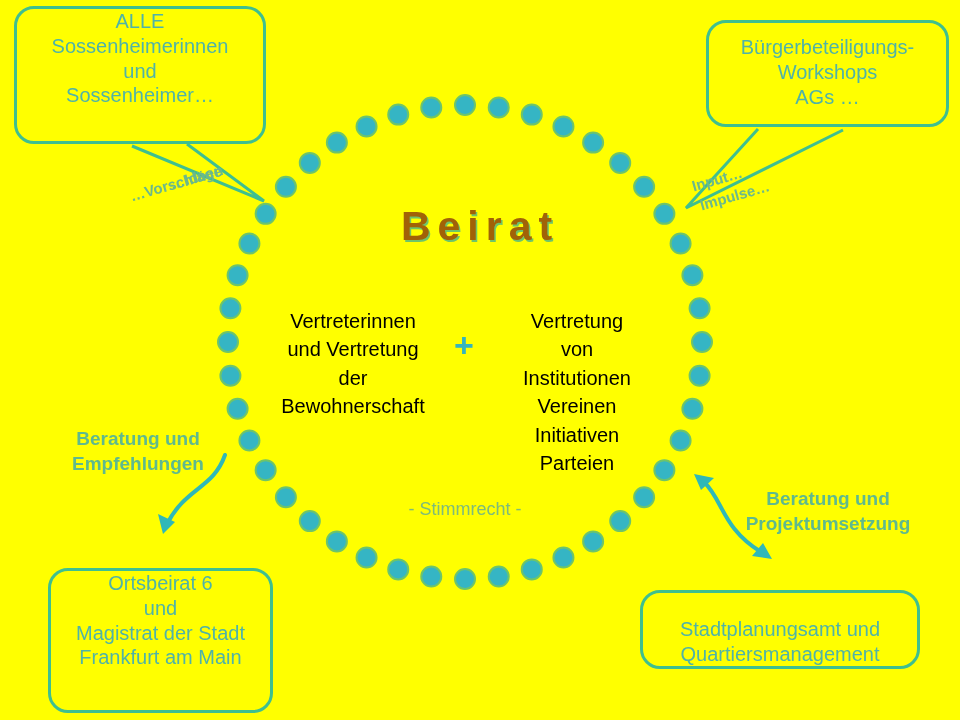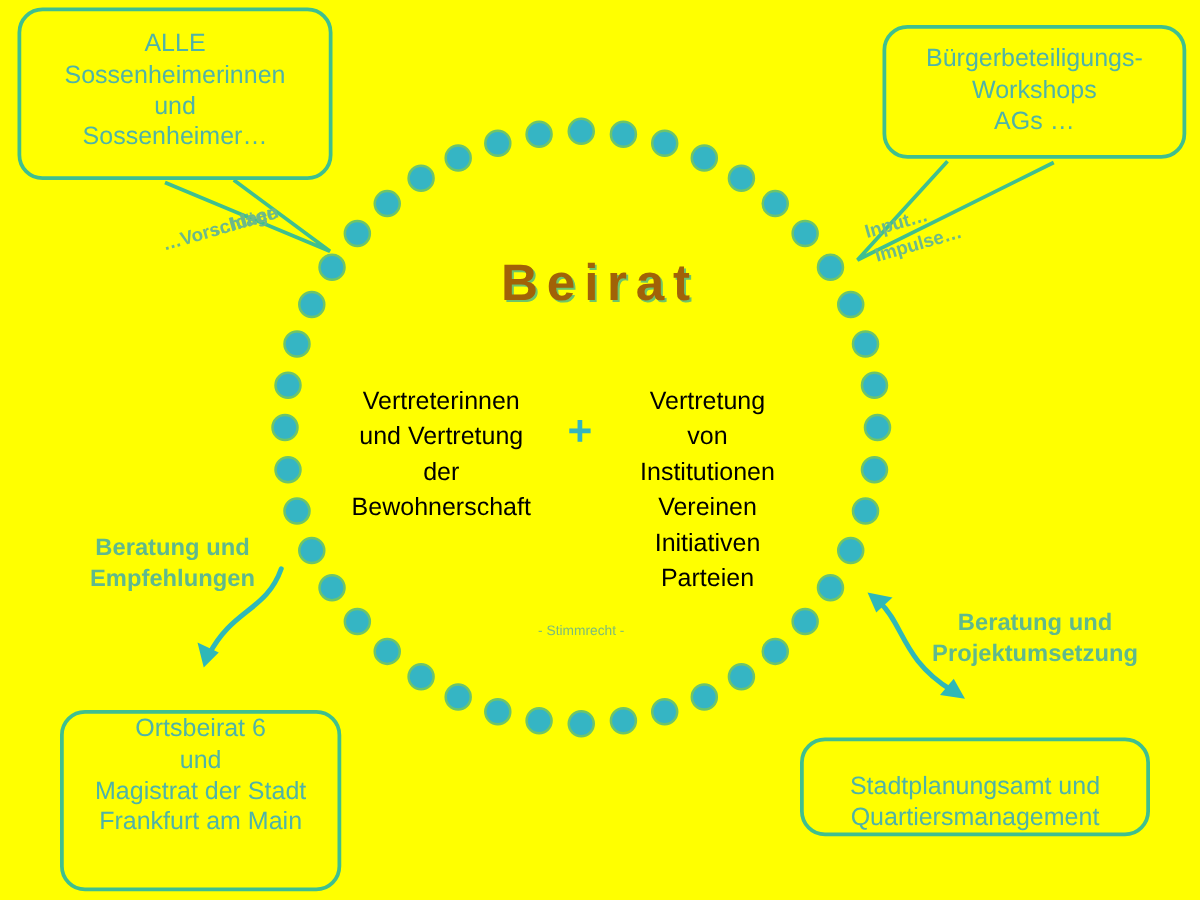--- a/index.html
+++ b/index.html
@@ -40,21 +40,20 @@
   }
   .bubble .line {
     display: block;
     white-space: nowrap;
   }
   #bubble-alle {
     left: 14px;
     top: 6px;
     width: 252px;
     height: 138px;
-    padding-top: 14px;
   }
   #bubble-workshops {
     left: 706px;
     top: 20px;
     width: 243px;
     height: 107px;
     padding-top: 12px;
   }
   #bubble-ortsbeirat {
     left: 48px;
@@ -87,42 +86,42 @@
     font-size: 20px;
     line-height: 1.42;
     text-align: center;
   }
   #col-left {
     left: 268px;
     top: 307px;
     width: 170px;
   }
   #col-right {
-    left: 481px;
+    left: 492px;
     top: 307px;
     width: 170px;
   }
   .plus-sign {
     position: absolute;
     left: 440px;
     top: 328px;
     width: 48px;
     text-align: center;
     font-size: 34px;
     font-weight: bold;
     color: #35b5bd;
     line-height: 1;
   }
   #stimmrecht {
     position: absolute;
     left: 370px;
     top: 499px;
     width: 190px;
     text-align: center;
-    font-size: 11px;
+    font-size: 18px;
     color: #7dbb7a;
   }
   .annot {
     position: absolute;
     font-size: 19px;
     font-weight: bold;
     line-height: 1.3;
     text-align: center;
     color: #5fb98e;
   }

